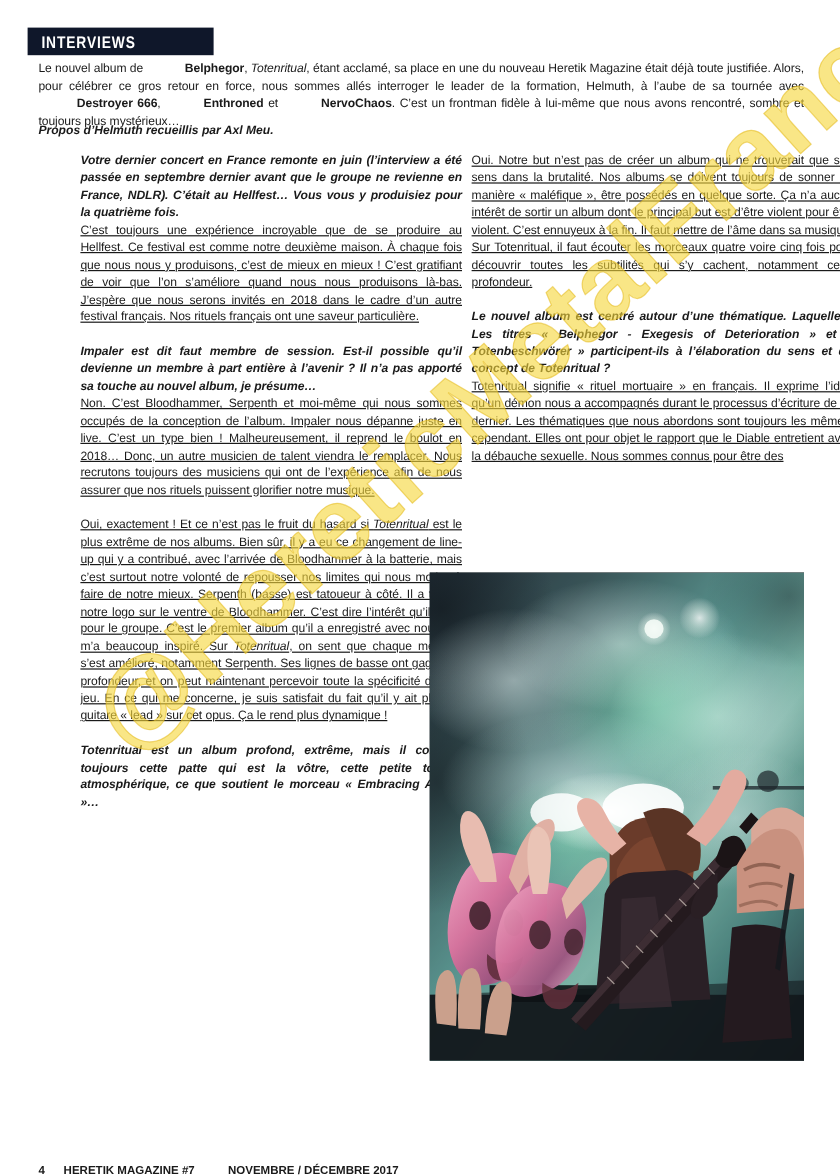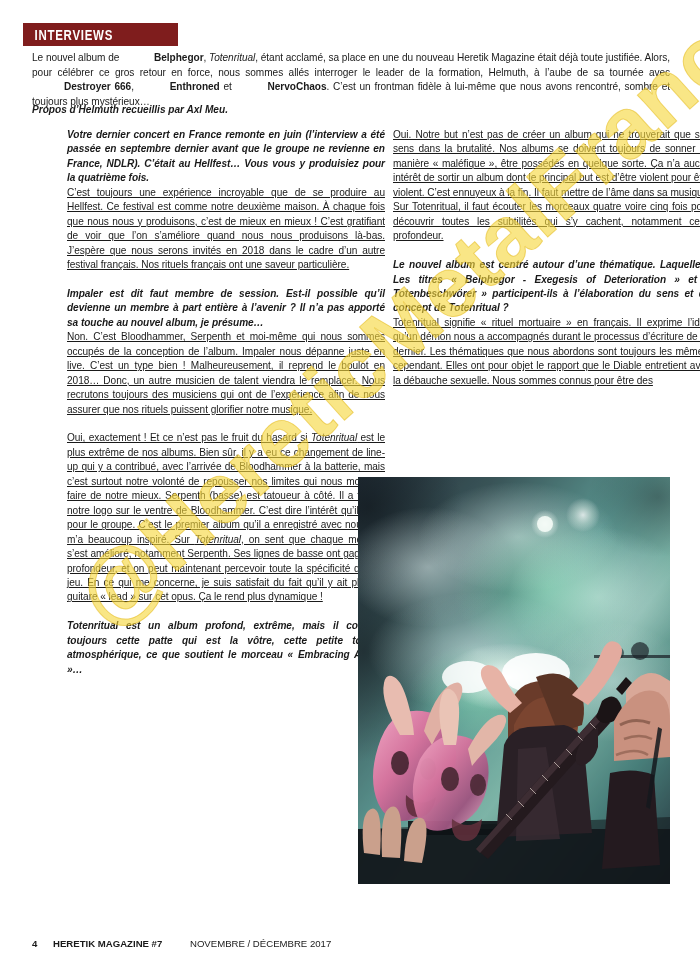--- a/index.html
+++ b/index.html
@@ -15,21 +15,21 @@
     position:absolute;
     left:0;top:0;
     width:700px;height:980px;
   }
 
   
   .banner{
     position:absolute;
     left:23px;top:23px;
     width:155px;height:23px;
-    background:#7f1d1d;
+    background:#0f172a;
     display:flex;align-items:center;
   }
   .banner-label{
     color:#ffffff;
     font-family:"Liberation Sans Narrow","Liberation Sans",sans-serif;
     font-weight:bold;
     font-size:14px;
     letter-spacing:.9px;
     padding-left:14px;
     transform:scaleX(.82);
@@ -95,21 +95,21 @@
   .footer{
     position:absolute;
     left:32px;top:938px;
     width:638px;
     font-size:9.6px;
     font-weight:bold;
     white-space:nowrap;
   }
   .footer .pg{display:inline-block;margin-right:13px;}
   .footer .mag{display:inline-block;margin-right:25px;}
-  .footer .date{display:inline-block;font-weight:normal;}
+  .footer .date{display:inline-block;font-weight:bold;margin-top:32px;}
 
   
   .watermark{
     position:absolute;
     left:0;top:0;
     width:700px;height:980px;
     pointer-events:none;
     overflow:hidden;
     z-index:5;
   }

